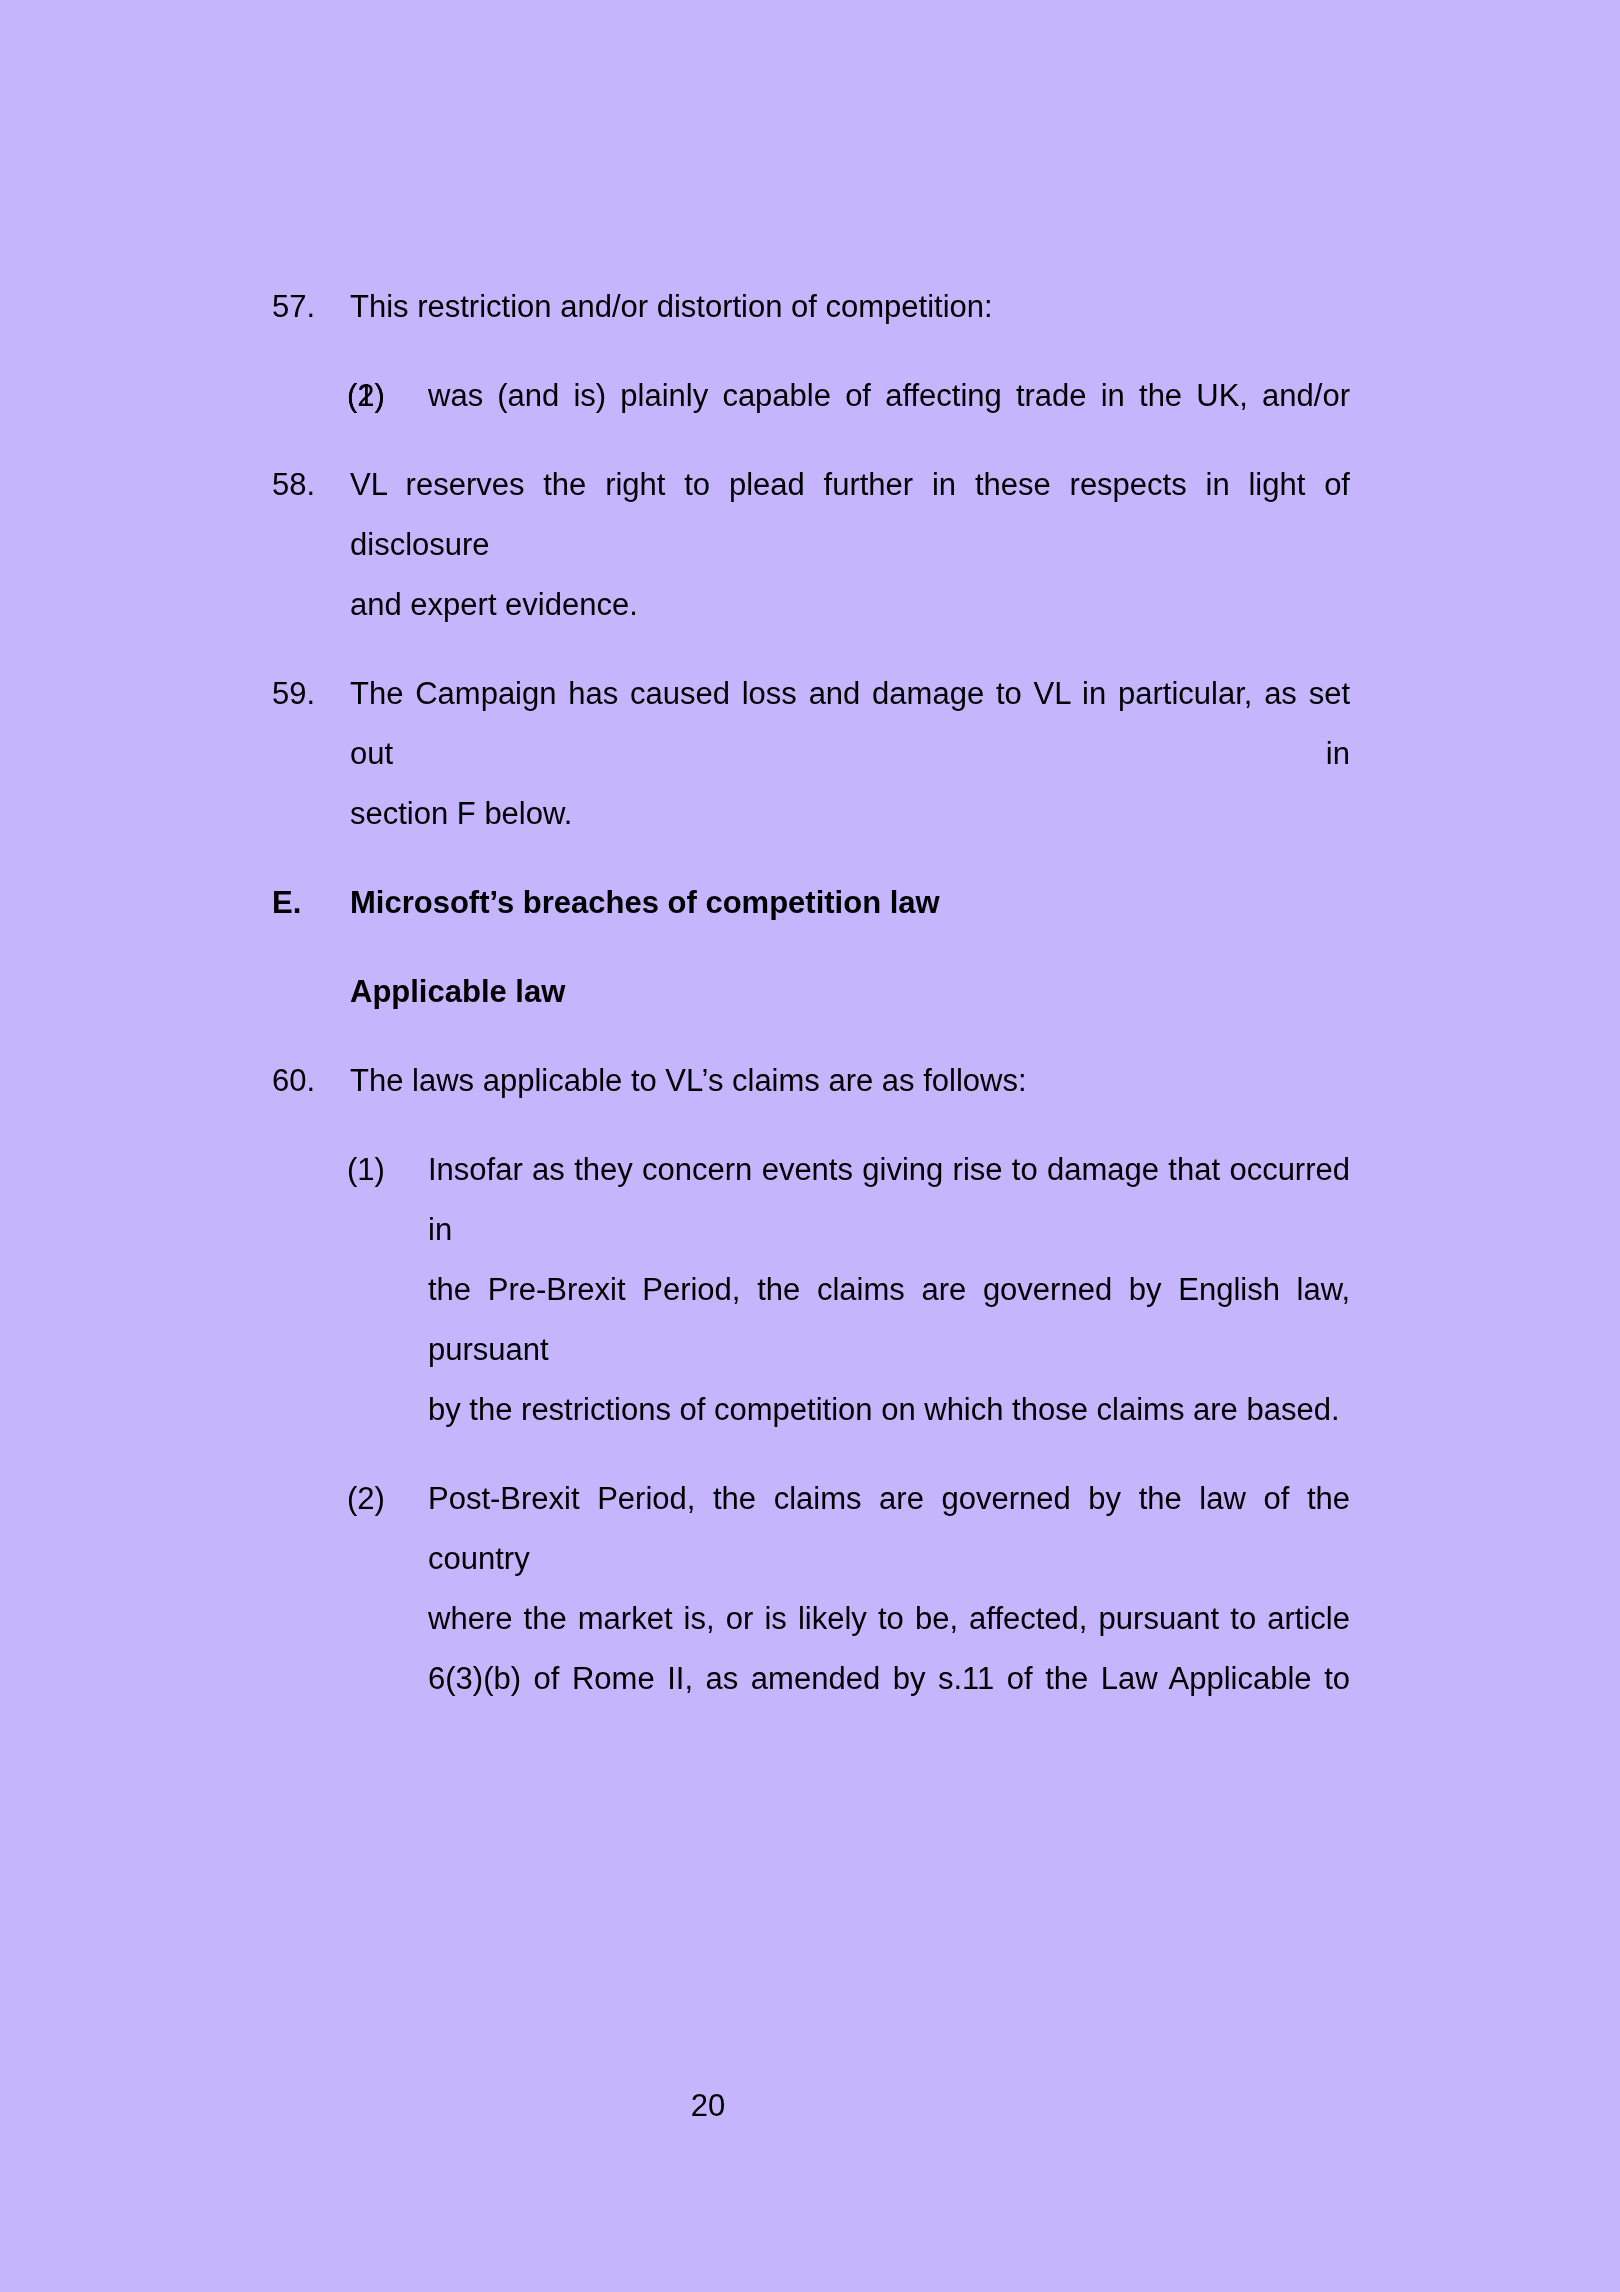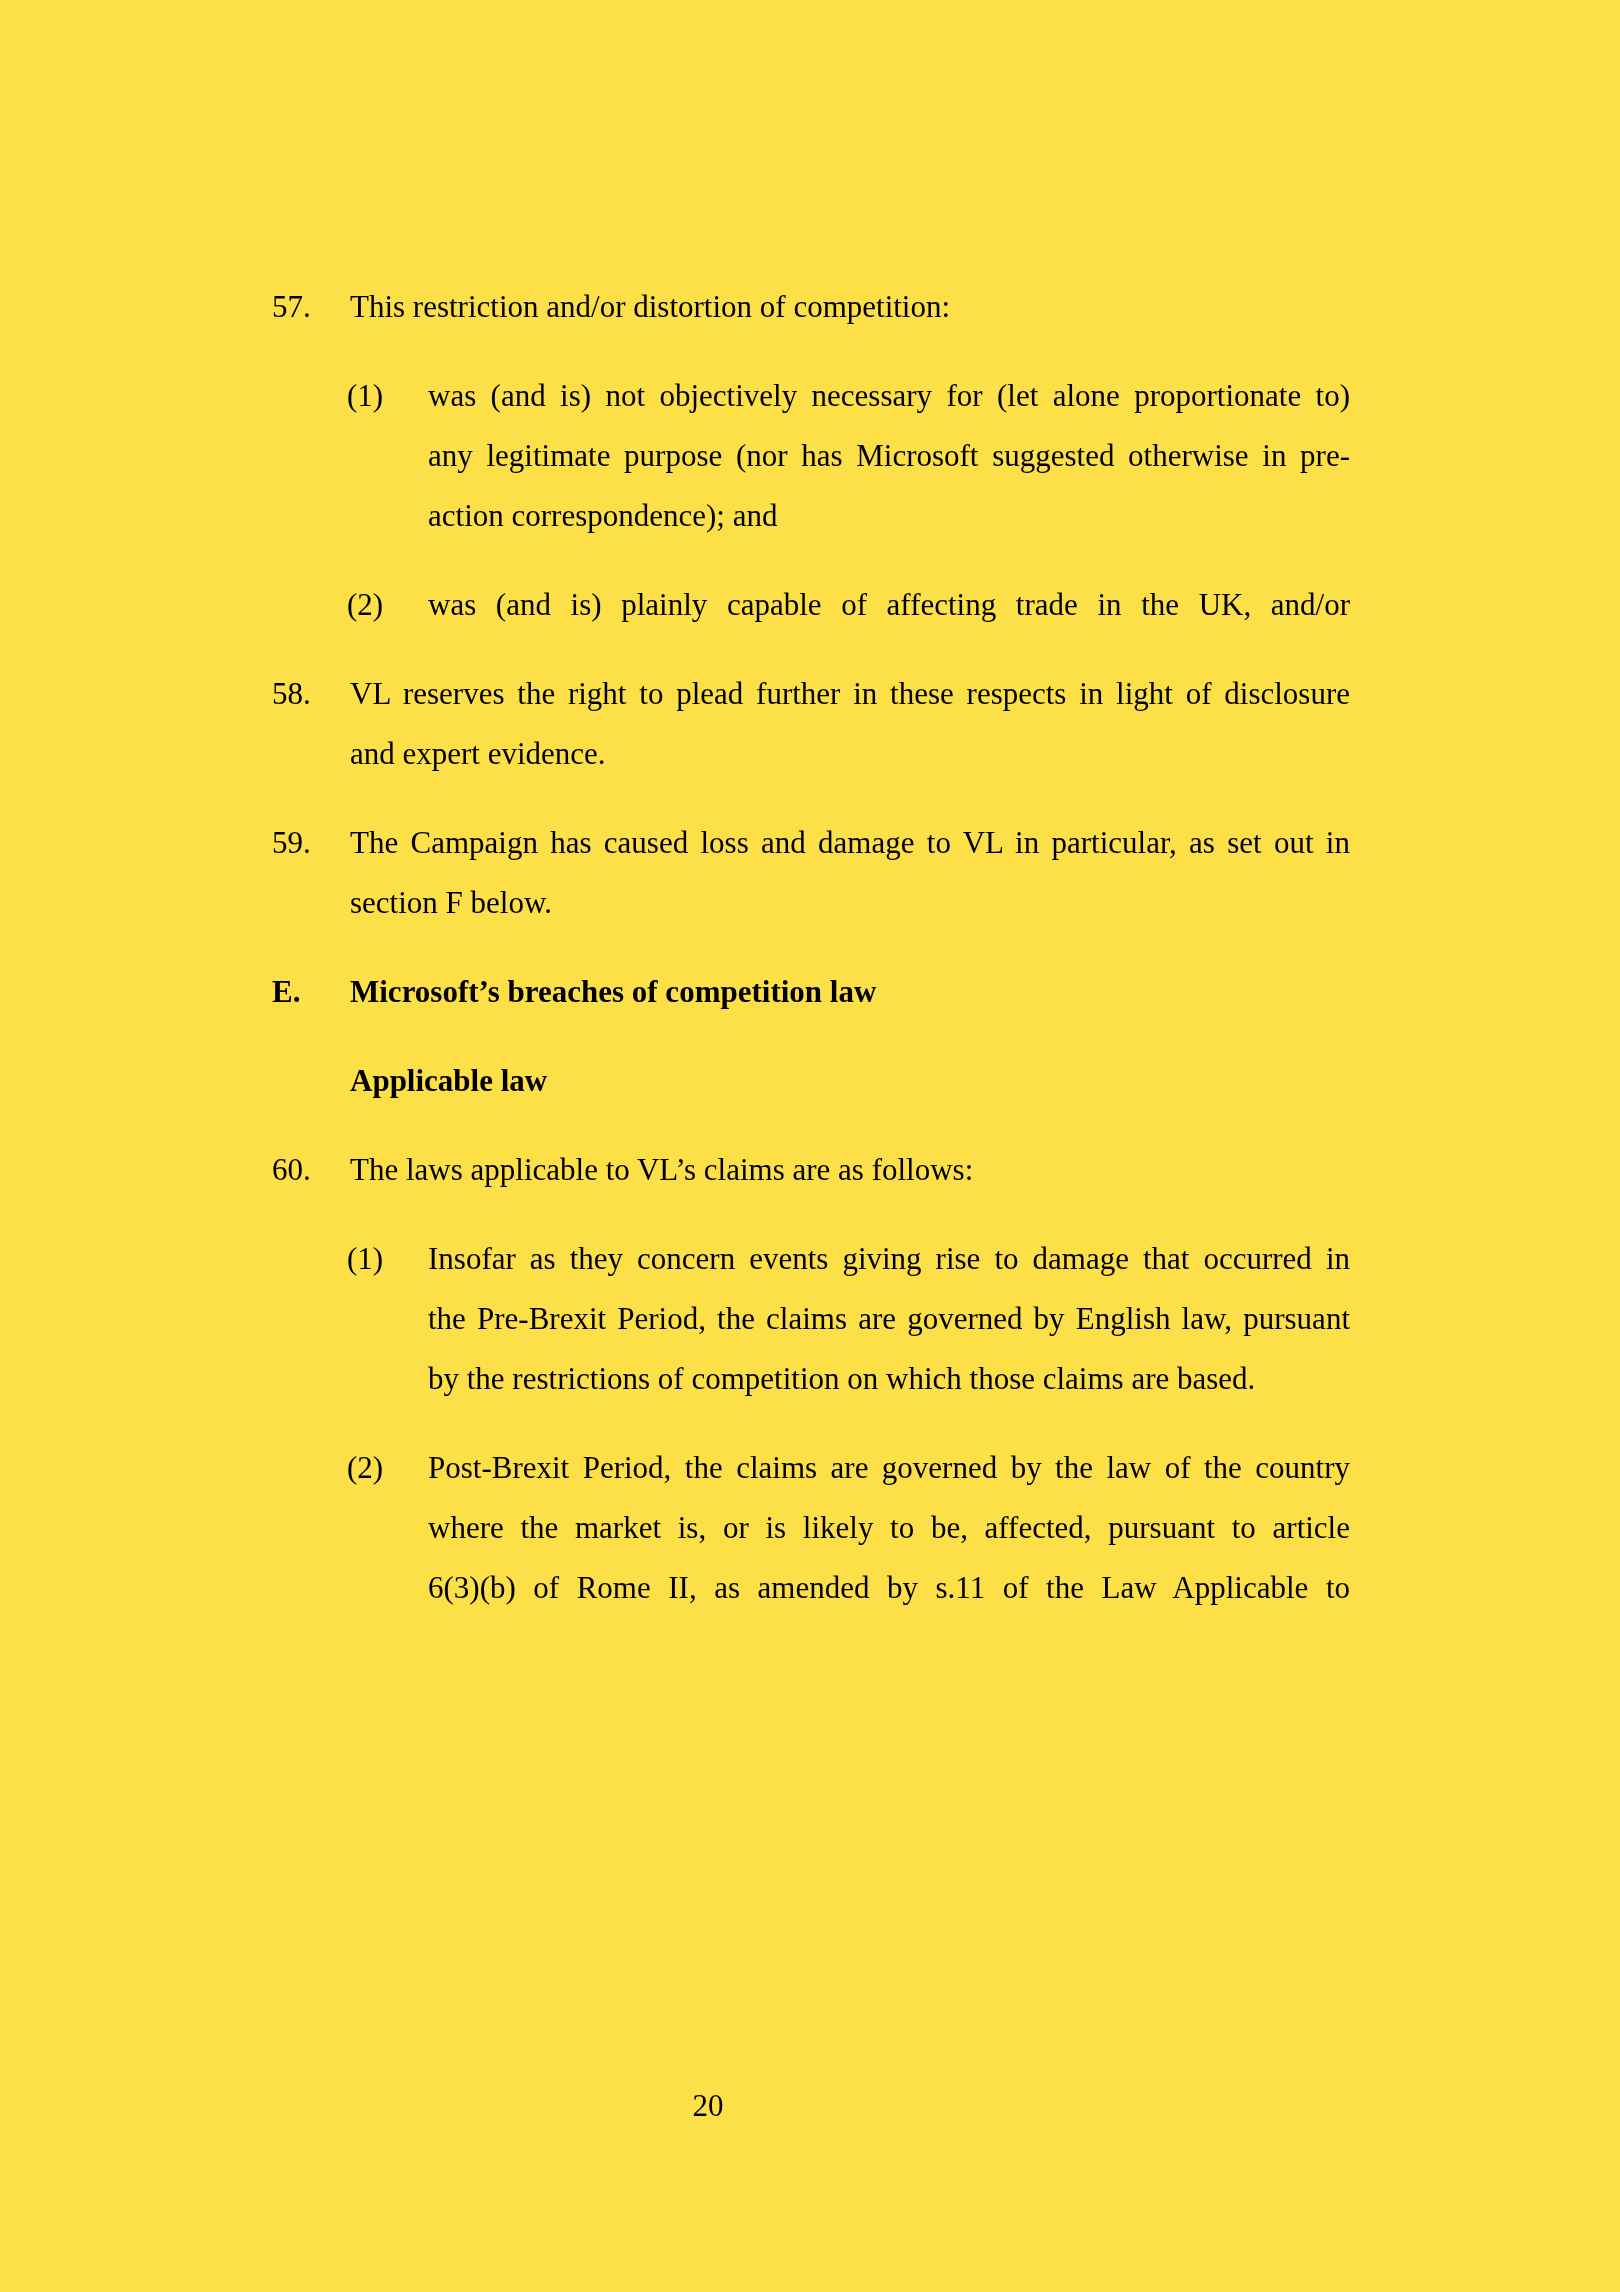--- a/index.html
+++ b/index.html
@@ -4,23 +4,23 @@
 <style>
   html, body {
     margin: 0;
     padding: 0;
     background: #ffffff;
   }
   .doc {
     position: relative;
     width: 1620px;
     height: 2293px;
-    background: #fde047;
+    background: #c4b5fd;
     color: #000000;
-    font-family: Liberation Serif, serif;
+    font-family: Liberation Sans, sans-serif;
     font-size: 31px;
     line-height: 60px;
     box-sizing: border-box;
     padding: 277px 270px 0 272px;
     font-variant-numeric: oldstyle-nums;
     overflow: hidden;
   }
   .para {
     position: relative;
     margin: 0 0 29px 0;
@@ -56,25 +56,20 @@
 
   <div class="para level1">
     <span class="num">57.</span>
     <div class="body">
         <div class="line last">This restriction and/or distortion of competition:</div>
       </div>
   </div>
 
   <div class="para level2">
     <span class="num">(1)</span>
-    <div class="body">
-        <div class="line">was (and is) not objectively necessary for (let alone proportionate to)</div>
-        <div class="line">any legitimate purpose (nor has Microsoft suggested otherwise in pre-</div>
-        <div class="line last">action correspondence); and</div>
-      </div>
   </div>
 
   <div class="para level2">
     <span class="num">(2)</span>
     <div class="body">
         <div class="line">was (and is) plainly capable of affecting trade in the UK, and/or</div>
       </div>
   </div>
 
   <div class="para level1">

